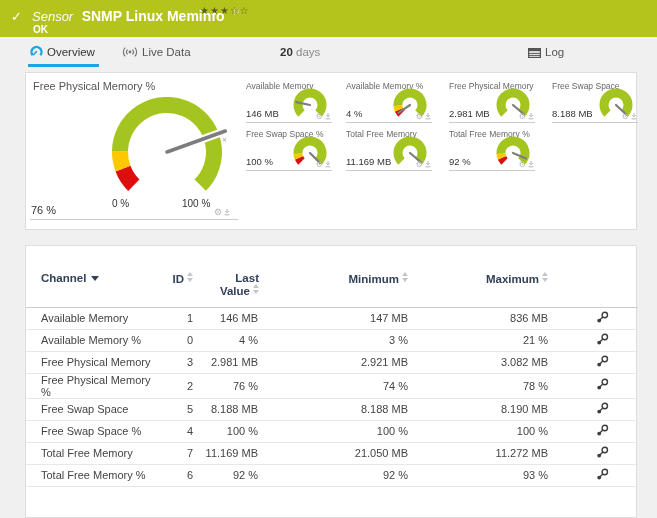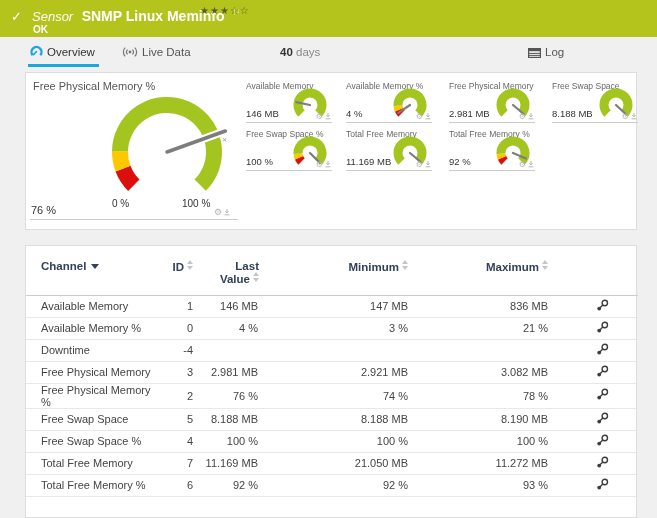--- a/index.html
+++ b/index.html
@@ -68,21 +68,21 @@
   .tile-gauge { position:absolute; right:4px; top:6px; }
   .tile-gauge path { stroke-width:9; }
   .needle-mini { stroke:#7d7d7d; stroke-width:2.2; stroke-linecap:round; }
   .tile-value { position:absolute; left:0; bottom:3px; font-size:9.5px; color:#333; }
   .tile-icons { position:absolute; right:0; bottom:1px; color:#b5b5b5; font-size:8px; white-space:nowrap; }
   .tile-icons .gicon { font-size:8px; color:#b5b5b5; }
   .dl { vertical-align:-1px; margin-left:1px; }
   .dl path { stroke:#b5b5b5; stroke-width:1; fill:none; }
 
   
-  table { border-collapse:collapse; table-layout:fixed; width:612px; margin-top:8px; }
+  table { border-collapse:collapse; table-layout:fixed; width:612px; margin-top:20px; }
   col.w-ch { width:140px; } col.w-id { width:30px; } col.w-last { width:65px; }
   col.w-min { width:150px; } col.w-max { width:140px; } col.w-ico { width:87px; }
   th { font-size:11.5px; color:#32405a; font-weight:bold; text-align:right; vertical-align:top; padding:6px 3px 10px 0; }
   th.h-ch { text-align:left; padding-left:15px; }
   th.h-last { padding-right:2px; }
   thead tr { border-bottom:1px solid #ccc; }
   td { font-size:11px; color:#444; height:22px; text-align:right; padding-right:3px; border-bottom:1px solid #e8e8e8; }
   td.c-ch { text-align:left; padding-left:15px; }
   td.c-ico { text-align:left; padding-left:45px; }
   .caret-dn { display:inline-block; width:0; height:0; border-left:4px solid transparent; border-right:4px solid transparent; border-top:5px solid #32405a; margin-left:5px; vertical-align:1px; }
@@ -128,21 +128,21 @@
     </svg><span>Overview</span>
     <div class="underline"></div>
   </div>
   <div class="tab t-live">
     <svg class="ic-cast" width="16" height="12" viewBox="0 0 16 12">
       <circle cx="8" cy="6" r="1.4"></circle>
       <path d="M 5.6 3.6 A 3.4 3.4 0 0 0 5.6 8.4 M 3.2 1.6 A 6.2 6.2 0 0 0 3.2 10.4 M 10.4 3.6 A 3.4 3.4 0 0 1 10.4 8.4 M 12.8 1.6 A 6.2 6.2 0 0 1 12.8 10.4"></path>
     </svg><span>Live Data</span>
   </div>
   <div class="tab t-2d"><span class="bold">2</span>&nbsp;<span class="dim">days</span></div>
-  <div class="tab t-30d"><span class="bold">40</span>&nbsp;<span class="dim">days</span></div>
+  <div class="tab t-30d"><span class="bold">20</span>&nbsp;<span class="dim">days</span></div>
   <div class="tab t-log">
     <svg class="ic-log" width="13" height="10" viewBox="0 0 13 10">
       <rect class="frame" x="0.6" y="0.6" width="11.8" height="8.8"></rect>
       <rect class="band" x="0.6" y="0.6" width="11.8" height="2.6"></rect>
       <line x1="0.6" y1="5.4" x2="12.4" y2="5.4"></line>
         <line x1="0.6" y1="7.4" x2="12.4" y2="7.4"></line>
     </svg><span>Log</span>
   </div>
 </div>
 
@@ -297,32 +297,20 @@
         <td>4 %</td>
         <td>3 %</td>
         <td>21 %</td>
         <td class="c-ico"><svg class="edit-ic" width="13" height="13" viewBox="0 0 13 13">
               <circle class="gear" cx="8.8" cy="4" r="2.7"></circle>
               <line x1="6.8" y1="6" x2="3.8" y2="9"></line>
               <circle class="dot" cx="3.2" cy="9.6" r="1.9"></circle>
             </svg></td>
       </tr>
       <tr>
-        <td class="c-ch">Downtime</td>
-        <td>-4</td>
-        <td></td>
-        <td></td>
-        <td></td>
-        <td class="c-ico"><svg class="edit-ic" width="13" height="13" viewBox="0 0 13 13">
-              <circle class="gear" cx="8.8" cy="4" r="2.7"></circle>
-              <line x1="6.8" y1="6" x2="3.8" y2="9"></line>
-              <circle class="dot" cx="3.2" cy="9.6" r="1.9"></circle>
-            </svg></td>
-      </tr>
-      <tr>
         <td class="c-ch">Free Physical Memory</td>
         <td>3</td>
         <td>2.981 MB</td>
         <td>2.921 MB</td>
         <td>3.082 MB</td>
         <td class="c-ico"><svg class="edit-ic" width="13" height="13" viewBox="0 0 13 13">
               <circle class="gear" cx="8.8" cy="4" r="2.7"></circle>
               <line x1="6.8" y1="6" x2="3.8" y2="9"></line>
               <circle class="dot" cx="3.2" cy="9.6" r="1.9"></circle>
             </svg></td>

